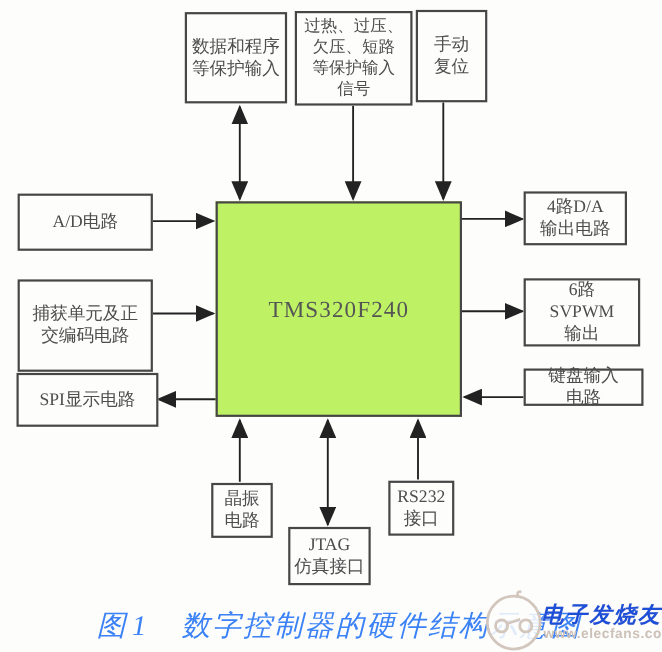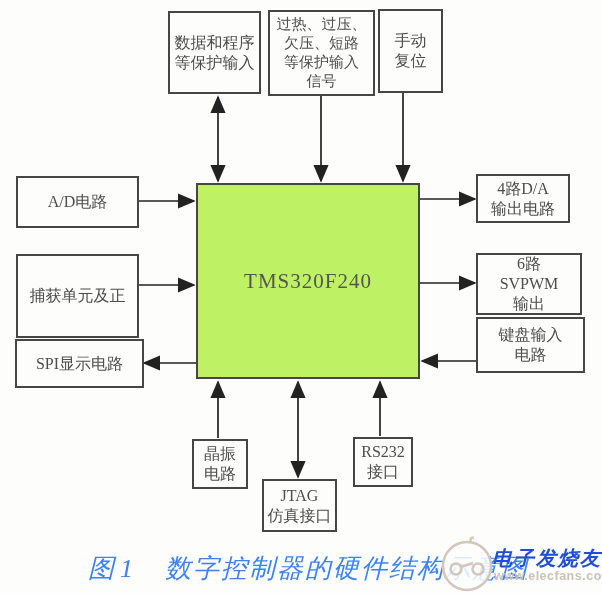--- a/index.html
+++ b/index.html
@@ -92,38 +92,39 @@
     <span>A/D电路</span>
   </div>
 
   <div class="box" style="left:378px;top:9px;width:65px;height:84px">
     <span>手动</span>
     <span>复位</span>
   </div>
 
   <div class="box" style="left:16px;top:254px;width:123px;height:84px">
     <span>捕获单元及正</span>
+    <span>交编码电路</span>
   </div>
 
   <div class="box" style="left:15px;top:339px;width:129px;height:49px">
     <span>SPI显示电路</span>
   </div>
 
   <div class="box" style="left:476px;top:174px;width:94px;height:49px">
     <span>4路D/A</span>
     <span>输出电路</span>
   </div>
 
   <div class="box" style="left:476px;top:253px;width:106px;height:62px">
     <span>6路</span>
     <span>SVPWM</span>
     <span>输出</span>
   </div>
 
-  <div class="box" style="left:476px;top:317px;width:109px;height:56px">
+  <div class="box" style="left:476px;top:335px;width:109px;height:34px">
     <span>键盘输入</span>
     <span>电路</span>
   </div>
 
   <div class="box" style="left:192px;top:439px;width:56px;height:50px">
     <span>晶振</span>
     <span>电路</span>
   </div>
 
   <div class="box" style="left:262px;top:479px;width:75px;height:53px">

